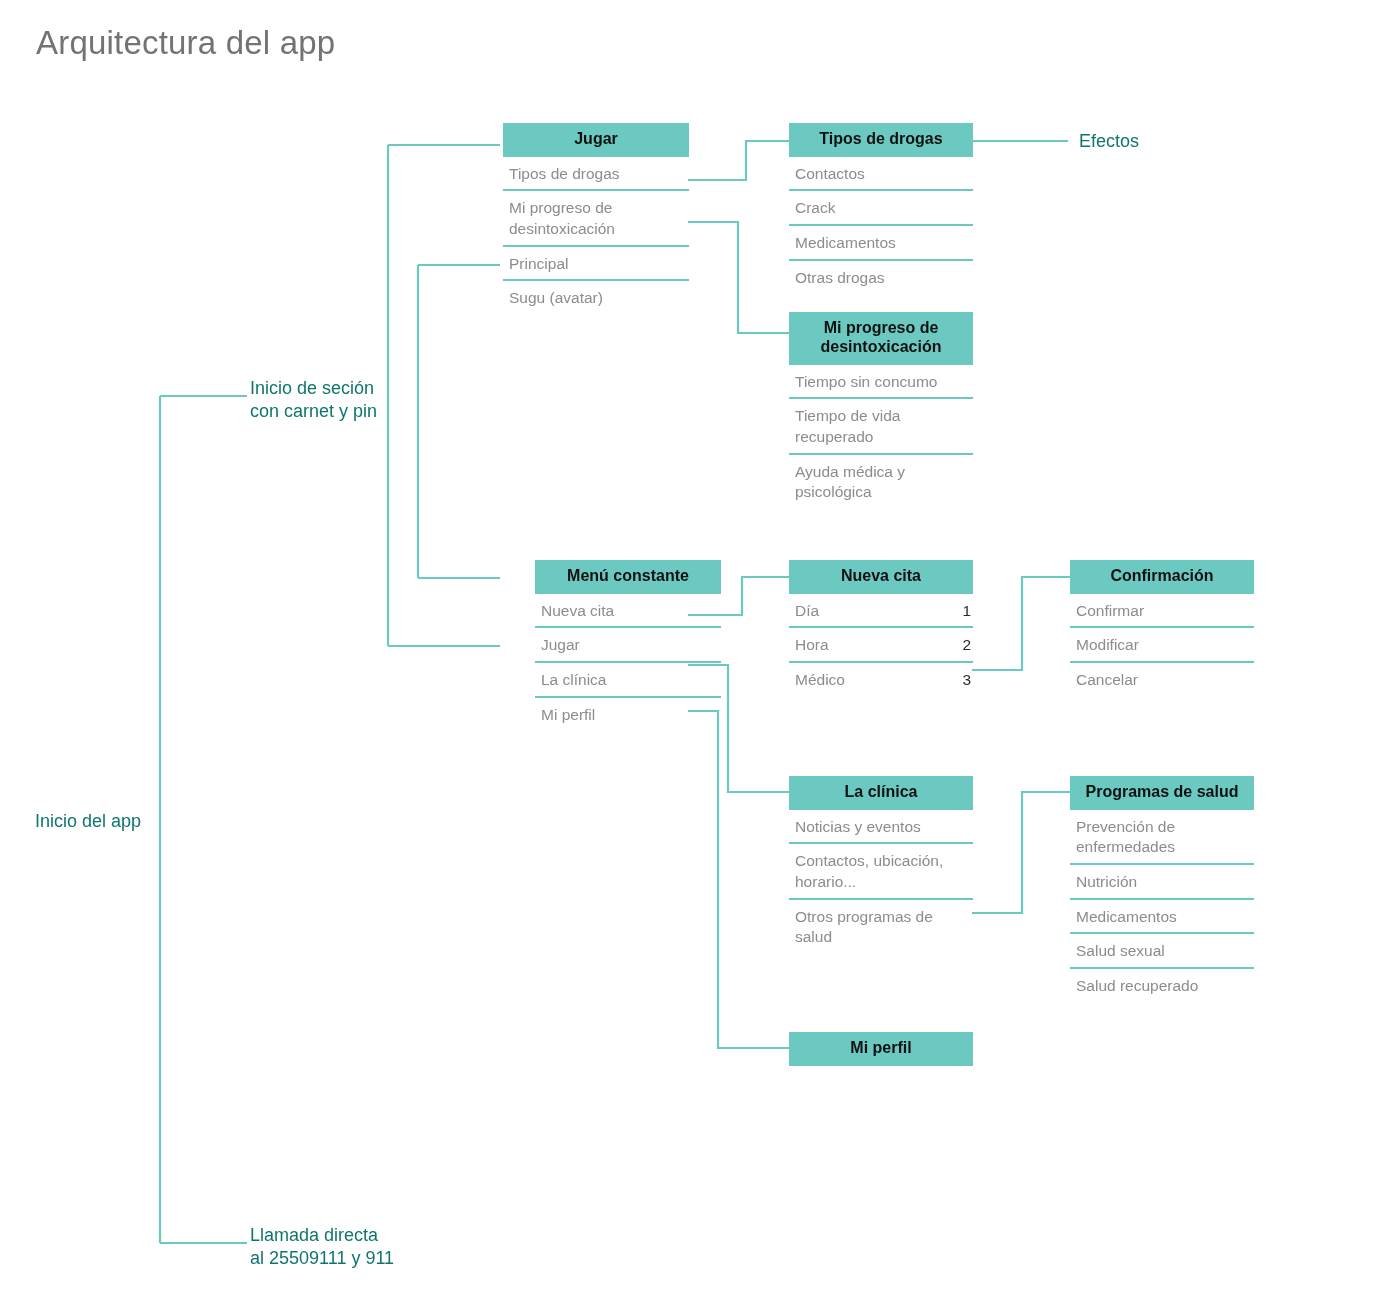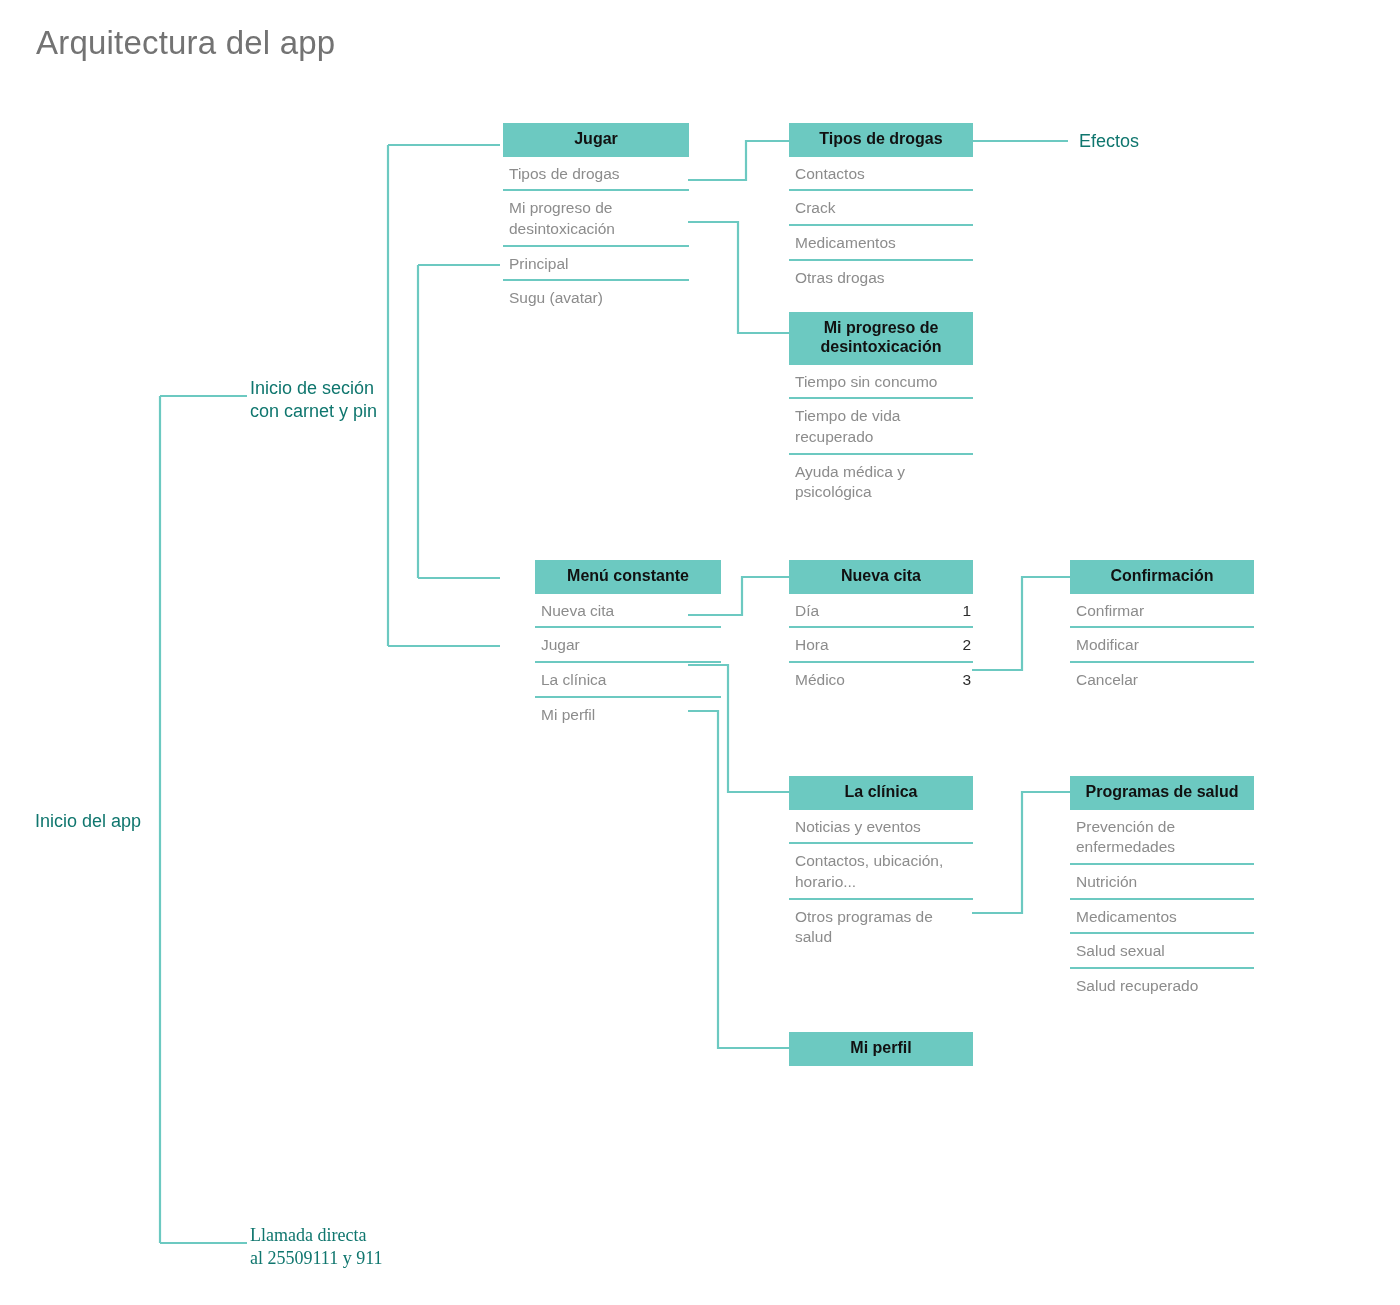--- a/index.html
+++ b/index.html
@@ -147,21 +147,21 @@
 
       <path d="M 972,913 L 1022,913 L 1022,792 L 1070,792"></path>
     </g>
   </svg>
 
   <div class="plain-label" style="left:35px; top:810px;">Inicio del app</div>
 
   <div class="plain-label" style="left:250px; top:377px;">Inicio de seción
 con carnet y pin</div>
 
-  <div class="plain-label" style="left:250px; top:1224px;font-family:Liberation Serif, serif;">Llamada directa
+  <div class="plain-label" style="left:250px; top:1224px;">Llamada directa
 al 25509111 y 911</div>
 
   <div class="plain-label" style="left:1079px; top:130px;">Efectos</div>
 
   <div class="card" style="left:503px; top:123px; width:186px;">
     <div class="card-header">Jugar</div>
     <ul class="card-items">
       <li class="card-item">
         <span class="item-text">Tipos de drogas</span>
       </li>

